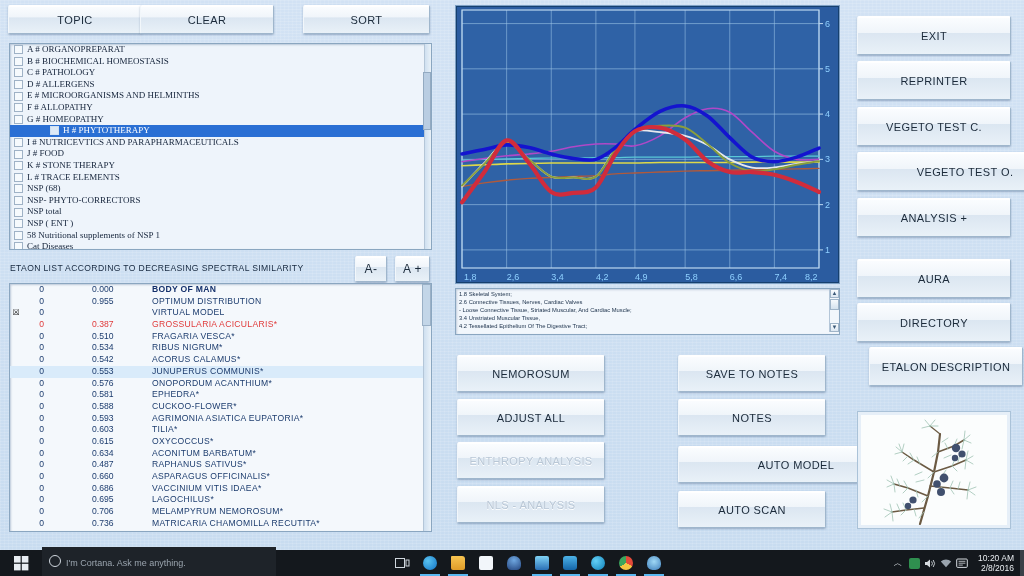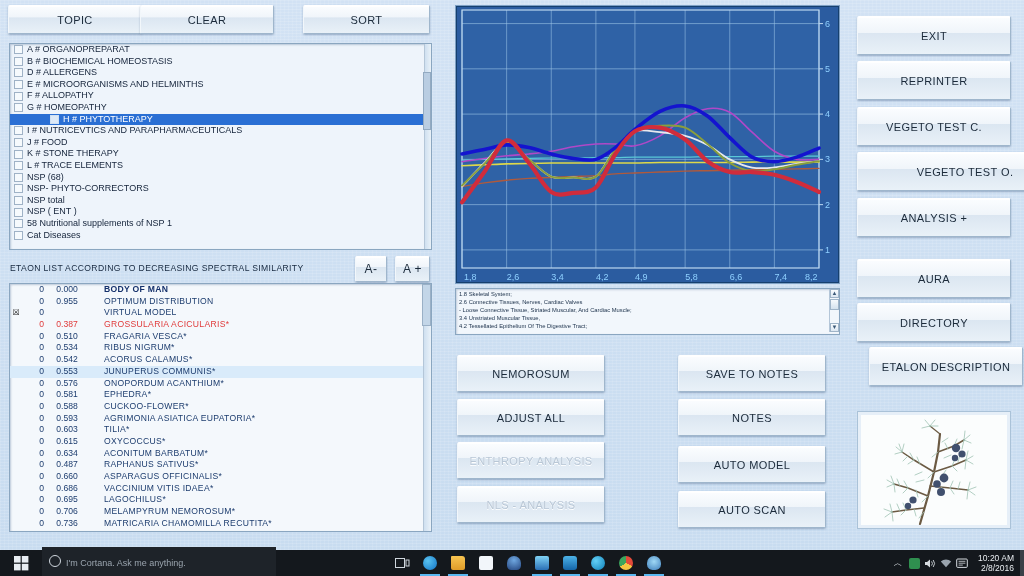--- a/index.html
+++ b/index.html
@@ -45,21 +45,21 @@
     background:#eef4fb;
     border:1px solid #8aa6c0;
     box-shadow:inset 1px 1px 2px rgba(80,110,150,.35);
     overflow:hidden;
   }
   .cat-row{
     height:11.6px;line-height:11.6px;
     font-size:9px;color:#14233a;
     padding-left:4px;
     white-space:nowrap;
-    display:flex;align-items:center;
+    display:flex;align-items:center;font-family:Liberation Serif, serif;
   }
   .cat-row .cbx{
     width:7px;height:7px;margin-right:4px;flex:0 0 auto;
     border:1px solid #9fb2c6;background:#f6fafd;
     display:inline-block;
   }
   .cat-row.sel{
     background:#2a6fd4;color:#ffffff;padding-left:40px;
   }
   .cat-row.sel .cbx{border-color:#cfe0f2;background:#dce9f7;}
@@ -87,21 +87,21 @@
     overflow:hidden;
   }
   .res-row{
     height:11.7px;line-height:11.7px;
     font-size:8.6px;color:#1c3c6e;
     display:flex;align-items:center;
     white-space:nowrap;
   }
   .res-row .mk{width:12px;text-align:center;font-size:8px;color:#111;flex:0 0 auto;}
   .res-row .c0{width:22px;text-align:right;flex:0 0 auto;}
-  .res-row .c1{width:46px;text-align:center;flex:0 0 auto;padding-right:2px;}
+  .res-row .c1{width:46px;text-align:left;flex:0 0 auto;padding-right:2px;margin-left:48px;}
   .res-row .c2{padding-left:12px;letter-spacing:.3px;}
   .res-row.bold .c2{font-weight:bold;color:#14306b;}
   .res-row.red{color:#e03a3a;}
   .res-row.hl{background:#d9ebfa;}
   #res-scroll{position:absolute;right:0;top:0;width:7px;height:247px;background:linear-gradient(to right,#cfe0f0,#eaf2f9);border-left:1px solid #b4c6d8;}
   #res-thumb{position:absolute;right:0;top:0;width:7px;height:40px;background:#c3d6e8;border:1px solid #9ab0c6;}
   
   #chart-panel{
     position:absolute;left:455px;top:5px;width:383px;height:277px;
     background:#2b5ca0;
@@ -122,21 +122,21 @@
   #leg-scroll{position:absolute;right:0;top:0;width:9px;height:43px;background:linear-gradient(to right,#dcе8f4,#eef4fa);border-left:1px solid #b4c6d8;}
   .leg-arrow{position:absolute;right:0;width:9px;height:9px;background:linear-gradient(#fafdff,#dce7f2);border:1px solid #9fb4c8;box-sizing:border-box;font-size:6px;line-height:7px;text-align:center;color:#3c5a78;}
   #leg-thumb{position:absolute;right:0;top:10px;width:9px;height:11px;background:linear-gradient(#f6fafd,#d4e2ee);border:1px solid #9fb4c8;box-sizing:border-box;}
   
   #btn-adjustment{left:457px;top:355px;width:146px;height:35px;}
   #btn-adjustall{left:457px;top:399px;width:146px;height:35px;}
   #btn-enthropy{left:457px;top:442px;width:146px;height:35px;}
   #btn-nls{left:457px;top:486px;width:146px;height:35px;}
   #btn-savenotes{left:678px;top:355px;width:146px;height:35px;}
   #btn-notes{left:678px;top:399px;width:146px;height:35px;}
-  #btn-automodel{left:678px;top:446px;width:146px;height:35px;}
+  #btn-automodel{left:678px;top:446px;width:146px;height:35px;padding-left:44px;}
   #btn-autoscan{left:678px;top:491px;width:146px;height:35px;}
   
   #btn-exit{left:857px;top:16px;width:152px;height:37px;}
   #btn-reprinter{left:857px;top:61px;width:152px;height:37px;}
   #btn-vegc{left:857px;top:107px;width:152px;height:37px;}
   #btn-vego{left:857px;top:152px;width:152px;height:37px;padding-left:31px;}
   #btn-analysis{left:857px;top:198px;width:152px;height:37px;}
   #btn-aura{left:857px;top:259px;width:152px;height:37px;}
   #btn-directory{left:857px;top:303px;width:152px;height:37px;}
   #btn-etalondesc{left:869px;top:347px;width:152px;height:37px;}
@@ -177,20 +177,24 @@
 
   <div id="cat-list">
     <div id="cat-rows">
         <div class="cat-row">
           <span class="cbx"></span>
           <span>A # ORGANOPREPARAT</span>
         </div>
         <div class="cat-row">
           <span class="cbx"></span>
           <span>B # BIOCHEMICAL HOMEOSTASIS</span>
+        </div>
+        <div class="cat-row">
+          <span class="cbx"></span>
+          <span>C # PATHOLOGY</span>
         </div>
         <div class="cat-row">
           <span class="cbx"></span>
           <span>D # ALLERGENS</span>
         </div>
         <div class="cat-row">
           <span class="cbx"></span>
           <span>E # MICROORGANISMS AND HELMINTHS</span>
         </div>
         <div class="cat-row">

